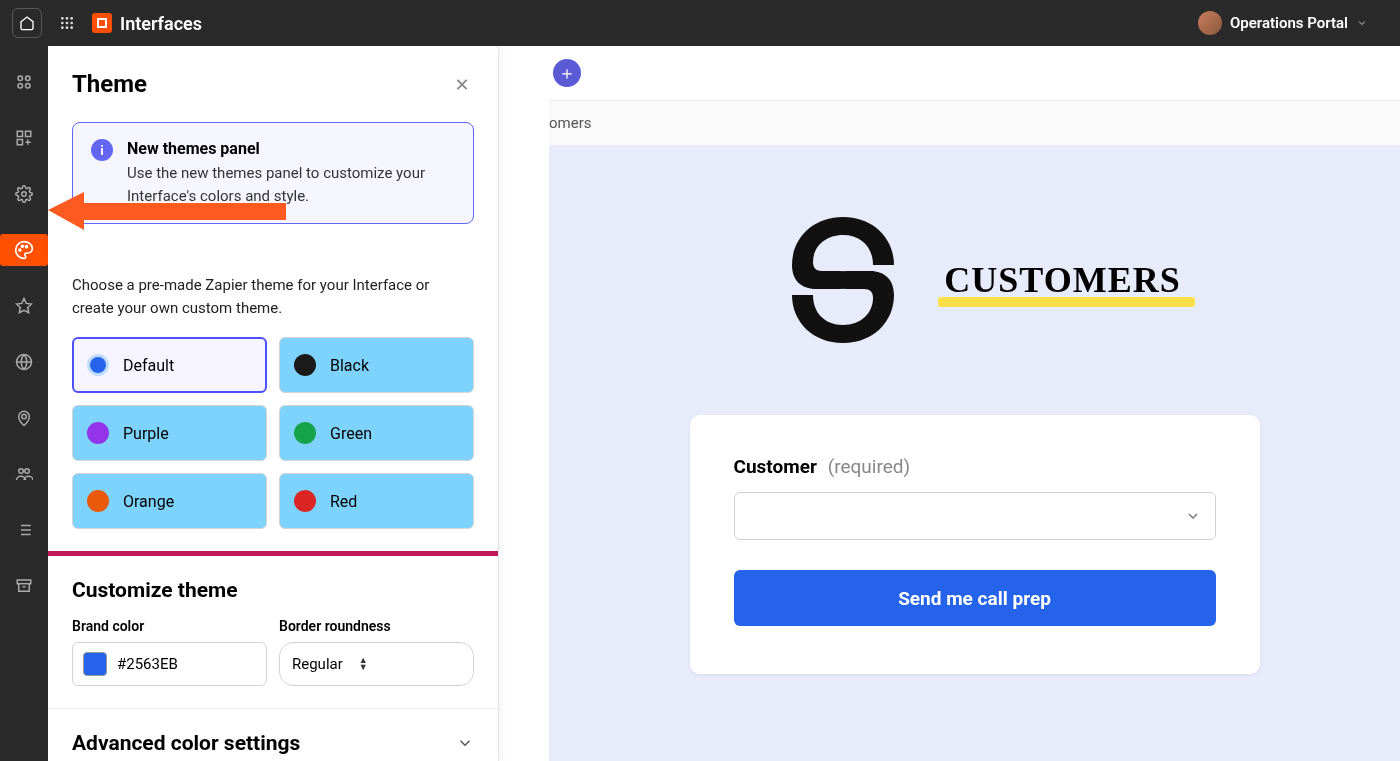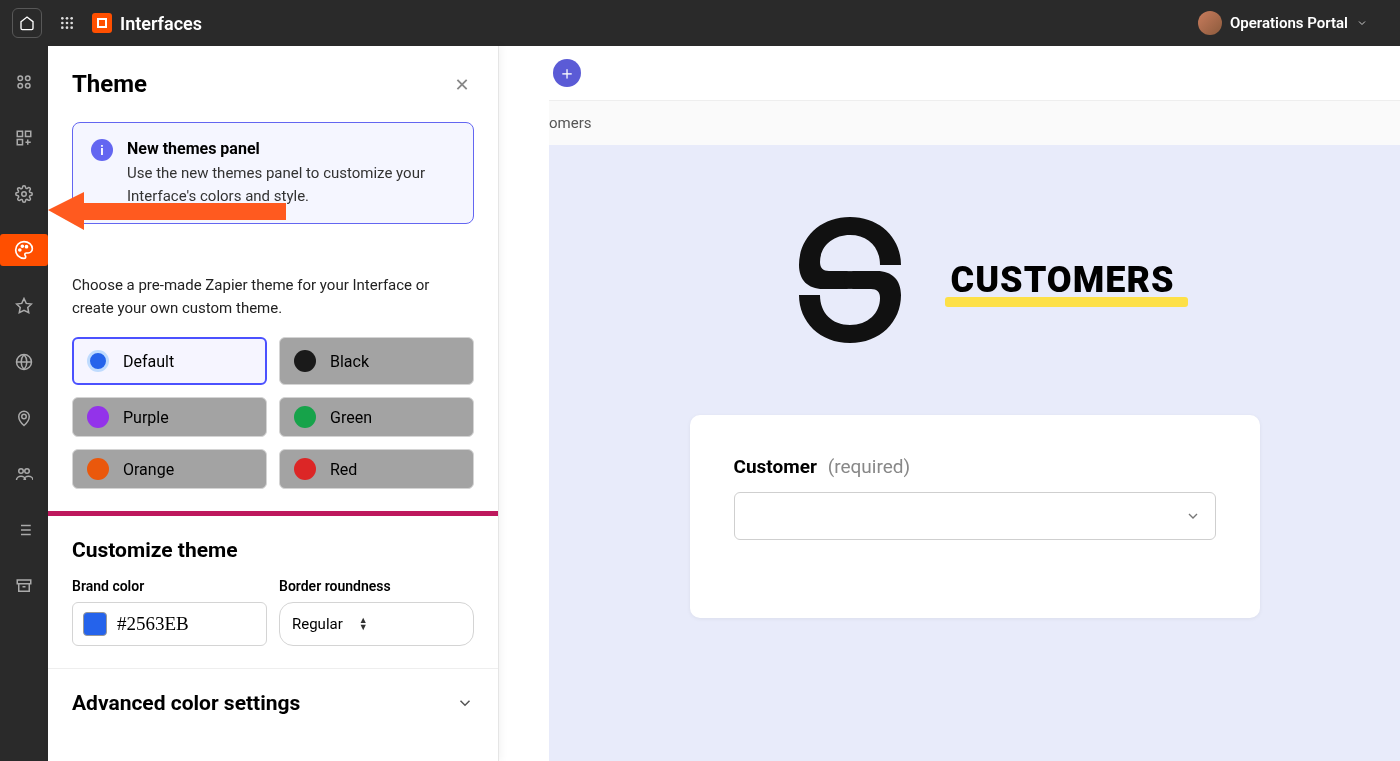--- a/index.html
+++ b/index.html
@@ -35,35 +35,35 @@
 
     
     .ann-arrow { position: absolute; top: 190px; left: 48px; width: 240px; height: 60px; pointer-events: none; z-index: 20; }
 
     .theme-section { padding: 22px 24px; border-top: 5px solid #be185d; }
     .theme-section.first { border-top: none; margin-top: 28px; }
     .theme-section .sec-desc { font-size: 15px; color: #222; line-height: 1.5; margin-bottom: 18px; }
     .theme-section h3 { font-size: 21px; font-weight: 700; margin-bottom: 16px; }
 
     .theme-grid { display: grid; grid-template-columns: 1fr 1fr; gap: 12px; }
-    .theme-opt { border: 1px solid #d4d4d4; border-radius: 6px; padding: 8px 14px; display: flex; align-items: center; gap: 14px; cursor: pointer; background: #a3a3a3; font-size: 16px; }
+    .theme-opt { border: 1px solid #d4d4d4; border-radius: 6px; padding: 16px 14px; display: flex; align-items: center; gap: 14px; cursor: pointer; background: #7dd3fc; font-size: 16px; }
     .theme-opt.selected { border: 2px solid #4b51ff; background: #f6f5ff; padding: 11px 13px; }
     .theme-opt .swatch { width: 22px; height: 22px; border-radius: 50%; flex-shrink: 0; }
     .sw-default { background: #2563eb; border: 3px solid #bfdbfe; }
     .sw-black { background: #1a1a1a; }
     .sw-purple { background: #9333ea; }
     .sw-green { background: #16a34a; }
     .sw-red { background: #dc2626; }
     .sw-orange { background: #ea580c; }
 
     .customize-row { display: grid; grid-template-columns: 1fr 1fr; gap: 12px; }
     .customize-col .col-label { font-size: 14px; font-weight: 600; margin-bottom: 8px; }
     .color-input { border: 1px solid #d4d4d4; border-radius: 6px; padding: 8px 10px; display: flex; align-items: center; gap: 10px; height: 44px; }
     .color-input .color-box { width: 24px; height: 24px; background: #2563eb; border-radius: 4px; border: 1px solid #999; }
-    .color-input .hex-text { font-size: 19px; font-family: Liberation Serif, serif; }
+    .color-input .hex-text { font-size: 15px; }
     .select-input { border: 1px solid #d4d4d4; border-radius: 14px; padding: 0 12px; display: flex; align-items: center; justify-content: flex-start; height: 44px; cursor: pointer; gap: 16px; }
     .select-input .sel-text { font-size: 15px; }
     .select-input .sel-stepper { display: flex; flex-direction: column; line-height: 7px; font-size: 9px; color: #333; }
 
     .advanced-row { padding: 22px 24px; border-top: 1px solid #eee; display: flex; align-items: center; justify-content: between; cursor: pointer; }
     .advanced-row h3 { font-size: 21px; font-weight: 700; flex: 1; }
 
     
     .main-area { position: absolute; top: 46px; left: 549px; right: 0; bottom: 0; background: #fff; display: flex; flex-direction: column; }
     .tabbar { height: 55px; background: #fff; display: flex; align-items: center; padding-left: 0; border-bottom: 1px solid #eee; }
@@ -278,29 +278,32 @@
   </div>
   <div class="crumb-bar">
     <span>omers</span>
   </div>
   <div class="canvas">
     <div class="hero">
       <svg class="hero-logo" viewBox="0 0 100 100">
         <path d="M50 8 C30 8 16 22 16 40 C16 50 22 56 32 56 L48 56 C52 56 54 54 54 50 C54 46 52 44 48 44 L36 44 C32 44 30 42 30 38 C30 28 38 20 50 20 C62 20 70 28 70 40 L84 40 C84 22 70 8 50 8 Z" fill="#111"></path>
         <path d="M50 92 C70 92 84 78 84 60 C84 50 78 44 68 44 L52 44 C48 44 46 46 46 50 C46 54 48 56 52 56 L64 56 C68 56 70 58 70 62 C70 72 62 80 50 80 C38 80 30 72 30 60 L16 60 C16 78 30 92 50 92 Z" fill="#111"></path>
       </svg>
-      <div style="position:relative; z-index:1;">
+      <div style="position:relative; z-index:1;font-family:Liberation Serif, serif;">
         <div class="hero-title">CUSTOMERS</div>
       </div>
     </div>
     <div class="form-card">
       <div class="form-label">
         <span>Customer</span>
         <span class="req">(required)</span>
       </div>
       <div class="form-select">
         <svg width="16" height="16" viewBox="0 0 24 24" fill="none" stroke="#777" stroke-width="2">
             <polyline points="6 9 12 15 18 9"></polyline>
           </svg>
       </div>
+      <div class="submit-btn">
+        <span>Send me call prep</span>
+      </div>
     </div>
   </div>
 </div>
 
 </body></html>

